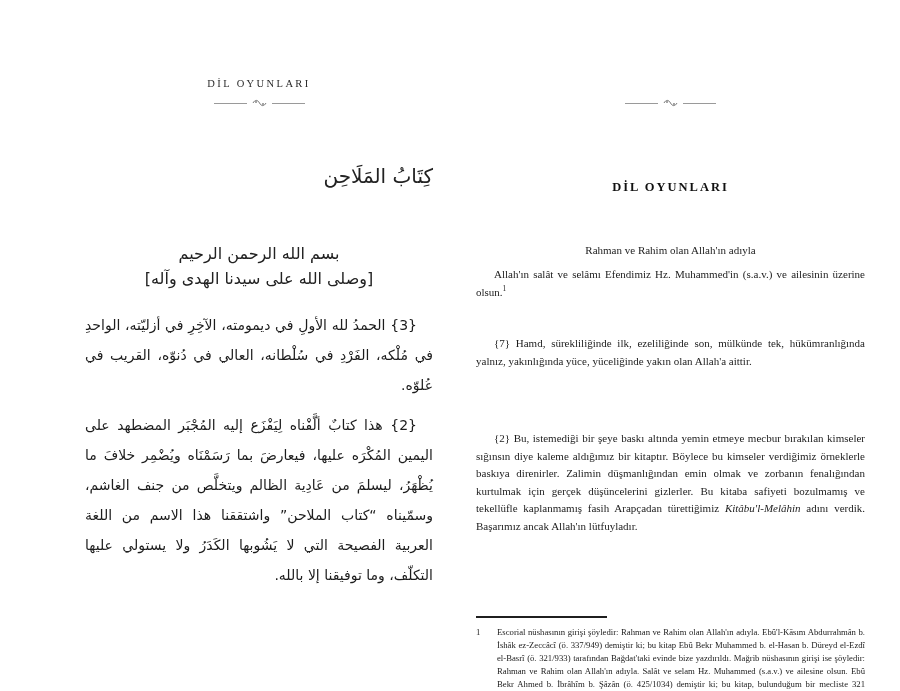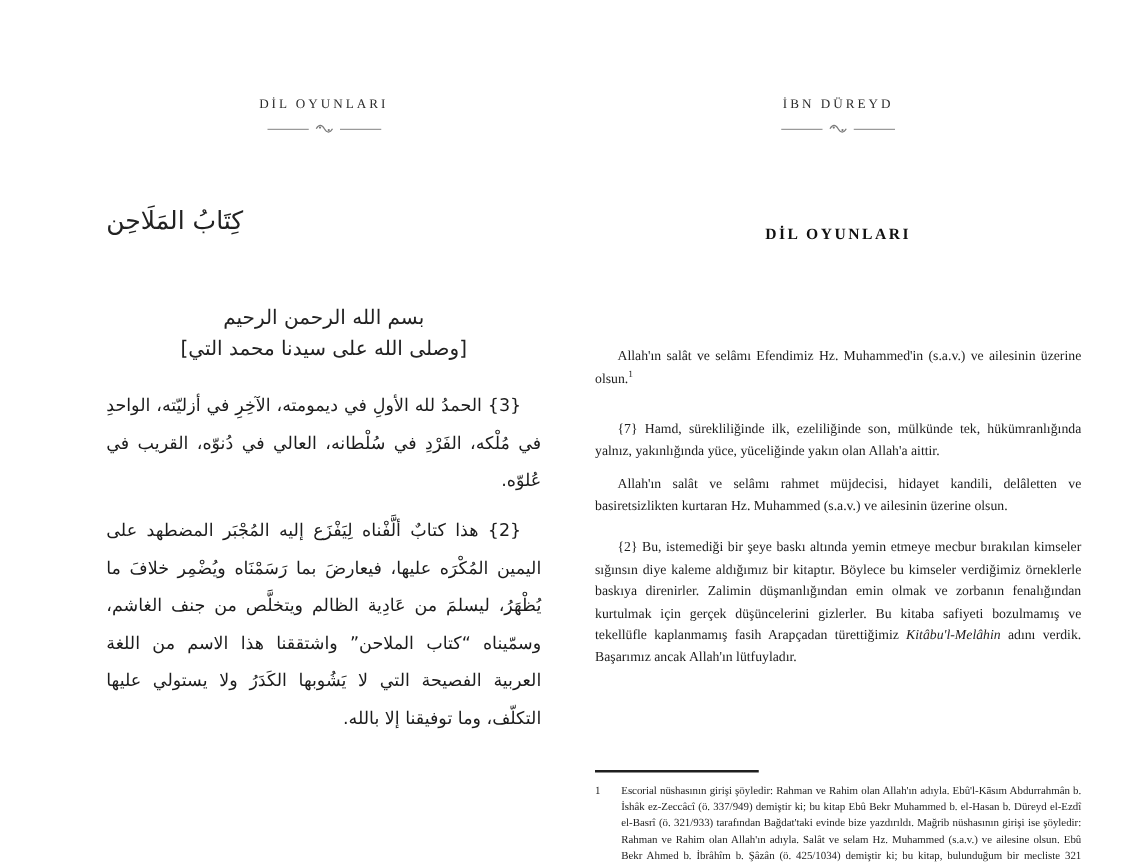--- a/index.html
+++ b/index.html
@@ -25,21 +25,21 @@
   .divider {
     position: absolute; top: 51px; left: 0; width: 100%;
     display: flex; align-items: center; justify-content: center; gap: 5px;
   }
   .divider .rule { width: 33px; height: 1px; background: #9a9a9a; }
   .divider svg { display: block; }
 
   
   .kitab-title {
     position: absolute; top: 116px; left: 0; width: 100%;
-    text-align: left; direction: rtl;
+    text-align: right; direction: rtl;
     font-family: "DejaVu Sans", sans-serif;
     font-size: 20px; color: #222;
   }
   .ar-center {
     position: absolute; left: 0; width: 100%;
     text-align: center; direction: rtl;
     font-family: "DejaVu Sans", sans-serif;
     font-size: 16px; color: #222;
   }
   #basmala    { top: 196px; }
@@ -63,21 +63,21 @@
   .dedication {
     position: absolute; top: 196px; left: 0; width: 100%;
     text-align: center; font-size: 11px; color: #1c1c1c;
   }
   .tr-para {
     position: absolute; left: 0; width: 100%;
     font-size: 11px; line-height: 17.6px;
     text-align: justify; text-indent: 18px;
     margin: 0; color: #1c1c1c;
   }
-  #tr-opening { top: 229px; font-family: Liberation Serif, serif; }
+  #tr-opening { top: 218px; font-family: Liberation Serif, serif; }
   #tr-p1      { top: 287px; }
   #tr-p1b     { top: 331px; }
   #tr-p2      { top: 382px; }
   .it { font-style: italic; }
   sup.fn-ref { font-size: 7.5px; line-height: 0; vertical-align: super; }
 
   .footnote-rule {
     position: absolute; top: 568px; left: 0;
     width: 131px; height: 2px; background: #1f1f1f;
   }
@@ -106,55 +106,54 @@
           <circle cx="11" cy="5" r="0.9" fill="#7a7a7a"></circle>
         </svg>
       </span>
       <span class="rule"></span>
     </div>
 
     <div class="kitab-title">كِتَابُ المَلَاحِن</div>
 
     <div class="ar-center" id="basmala">بسم الله الرحمن الرحيم</div>
 
-    <div class="ar-center" id="salutation">[وصلى الله على سيدنا محمد التي]</div>
+    <div class="ar-center" id="salutation">[وصلى الله على سيدنا الهدى وآله]</div>
 
     <div class="ar-para" id="ar-block-1">
       <p>{3} الحمدُ لله الأولِ في ديمومته، الآخِرِ في أزليّته، الواحدِ في مُلْكه، الفَرْدِ في سُلْطانه، العالي في دُنوّه، القريب في عُلوّه.</p>
     </div>
 
     <div class="ar-para" id="ar-block-2">
       <p>{2} هذا كتابٌ ألَّفْناه لِيَفْزَع إليه المُجْبَر المضطهد على اليمين المُكْرَه عليها، فيعارضَ بما رَسَمْنَاه ويُضْمِر خلافَ ما يُظْهَرُ، ليسلمَ من عَادِية الظالم ويتخلَّص من جنف الغاشم، وسمّيناه “كتاب الملاحن” واشتققنا هذا الاسم من اللغة العربية الفصيحة التي لا يَشُوبها الكَدَرُ ولا يستولي عليها التكلّف، وما توفيقنا إلا بالله.</p>
     </div>
   </div>
 
   <div class="page" id="right-page">
 
-    <div class="running-head">İBN DÜREYD</div>
 
     <div class="divider">
       <span class="rule"></span>
       <span>
         <svg width="15" height="8" viewBox="0 0 15 8">
           <path d="M1,4 C3,0.5 5.5,0.5 7.5,4 C9.5,7.5 12,7.5 14,4" fill="none" stroke="#7a7a7a" stroke-width="1"></path>
           <circle cx="4" cy="3" r="0.9" fill="#7a7a7a"></circle>
           <circle cx="11" cy="5" r="0.9" fill="#7a7a7a"></circle>
         </svg>
       </span>
       <span class="rule"></span>
     </div>
 
     <div class="book-title">DİL OYUNLARI</div>
 
+    <div class="dedication">Rahman ve Rahim olan Allah'ın adıyla</div>
 
     <p class="tr-para" id="tr-opening"><span>Allah'ın salât ve selâmı Efendimiz Hz. Muhammed'in (s.a.v.) ve ailesinin üzerine olsun.</span><sup class="fn-ref">1</sup></p>
 
     <p class="tr-para" id="tr-p1">{7} Hamd, sürekliliğinde ilk, ezeliliğinde son, mülkünde tek, hükümranlığında yalnız, yakınlığında yüce, yüceliğinde yakın olan Allah'a aittir.</p>
 
-    <p class="tr-para" id="tr-p1b">Allah'ın salât ve selâmı rahmet müjdecisi, hidayet kandili, delâletten ve basiretsizlikten kurtaran Hz. Muhammed (s.a.v.) ve ailesinin üzerine olsun.</p>
 
     <p class="tr-para" id="tr-p2"><span>{2} Bu, istemediği bir şeye baskı altında yemin etmeye mecbur bırakılan kimseler sığınsın diye kaleme aldığımız bir kitaptır. Böylece bu kimseler verdiğimiz örneklerle baskıya direnirler. Zalimin düşmanlığından emin olmak ve zorbanın fenalığından kurtulmak için gerçek düşüncelerini gizlerler. Bu kitaba safiyeti bozulmamış ve tekellüfle kaplanmamış fasih Arapçadan türettiğimiz </span><span class="it">Kitâbu'l-Melâhin</span><span> adını verdik. Başarımız ancak Allah'ın lütfuyladır.</span></p>
 
     <div class="footnote-rule"></div>
 
     <div class="footnote">
       <span class="fn-num">1</span>
       <span class="fn-text">Escorial nüshasının girişi şöyledir: Rahman ve Rahim olan Allah'ın adıyla. Ebû'l-Kāsım Abdurrahmân b. İshâk ez-Zeccâcî (ö. 337/949) demiştir ki; bu kitap Ebû Bekr Muhammed b. el-Hasan b. Düreyd el-Ezdî el-Basrî (ö. 321/933) tarafından Bağdat'taki evinde bize yazdırıldı. Mağrib nüshasının girişi ise şöyledir: Rahman ve Rahim olan Allah'ın adıyla. Salât ve selam Hz. Muhammed (s.a.v.) ve ailesine olsun. Ebû Bekr Ahmed b. İbrâhîm b. Şâzân (ö. 425/1034) demiştir ki; bu kitap, bulunduğum bir mecliste 321 senesinde Ebû Bekr Muhammed b. el-Hasan b. Düreyd'e okunmuştur.</span>
     </div>
   </div>

